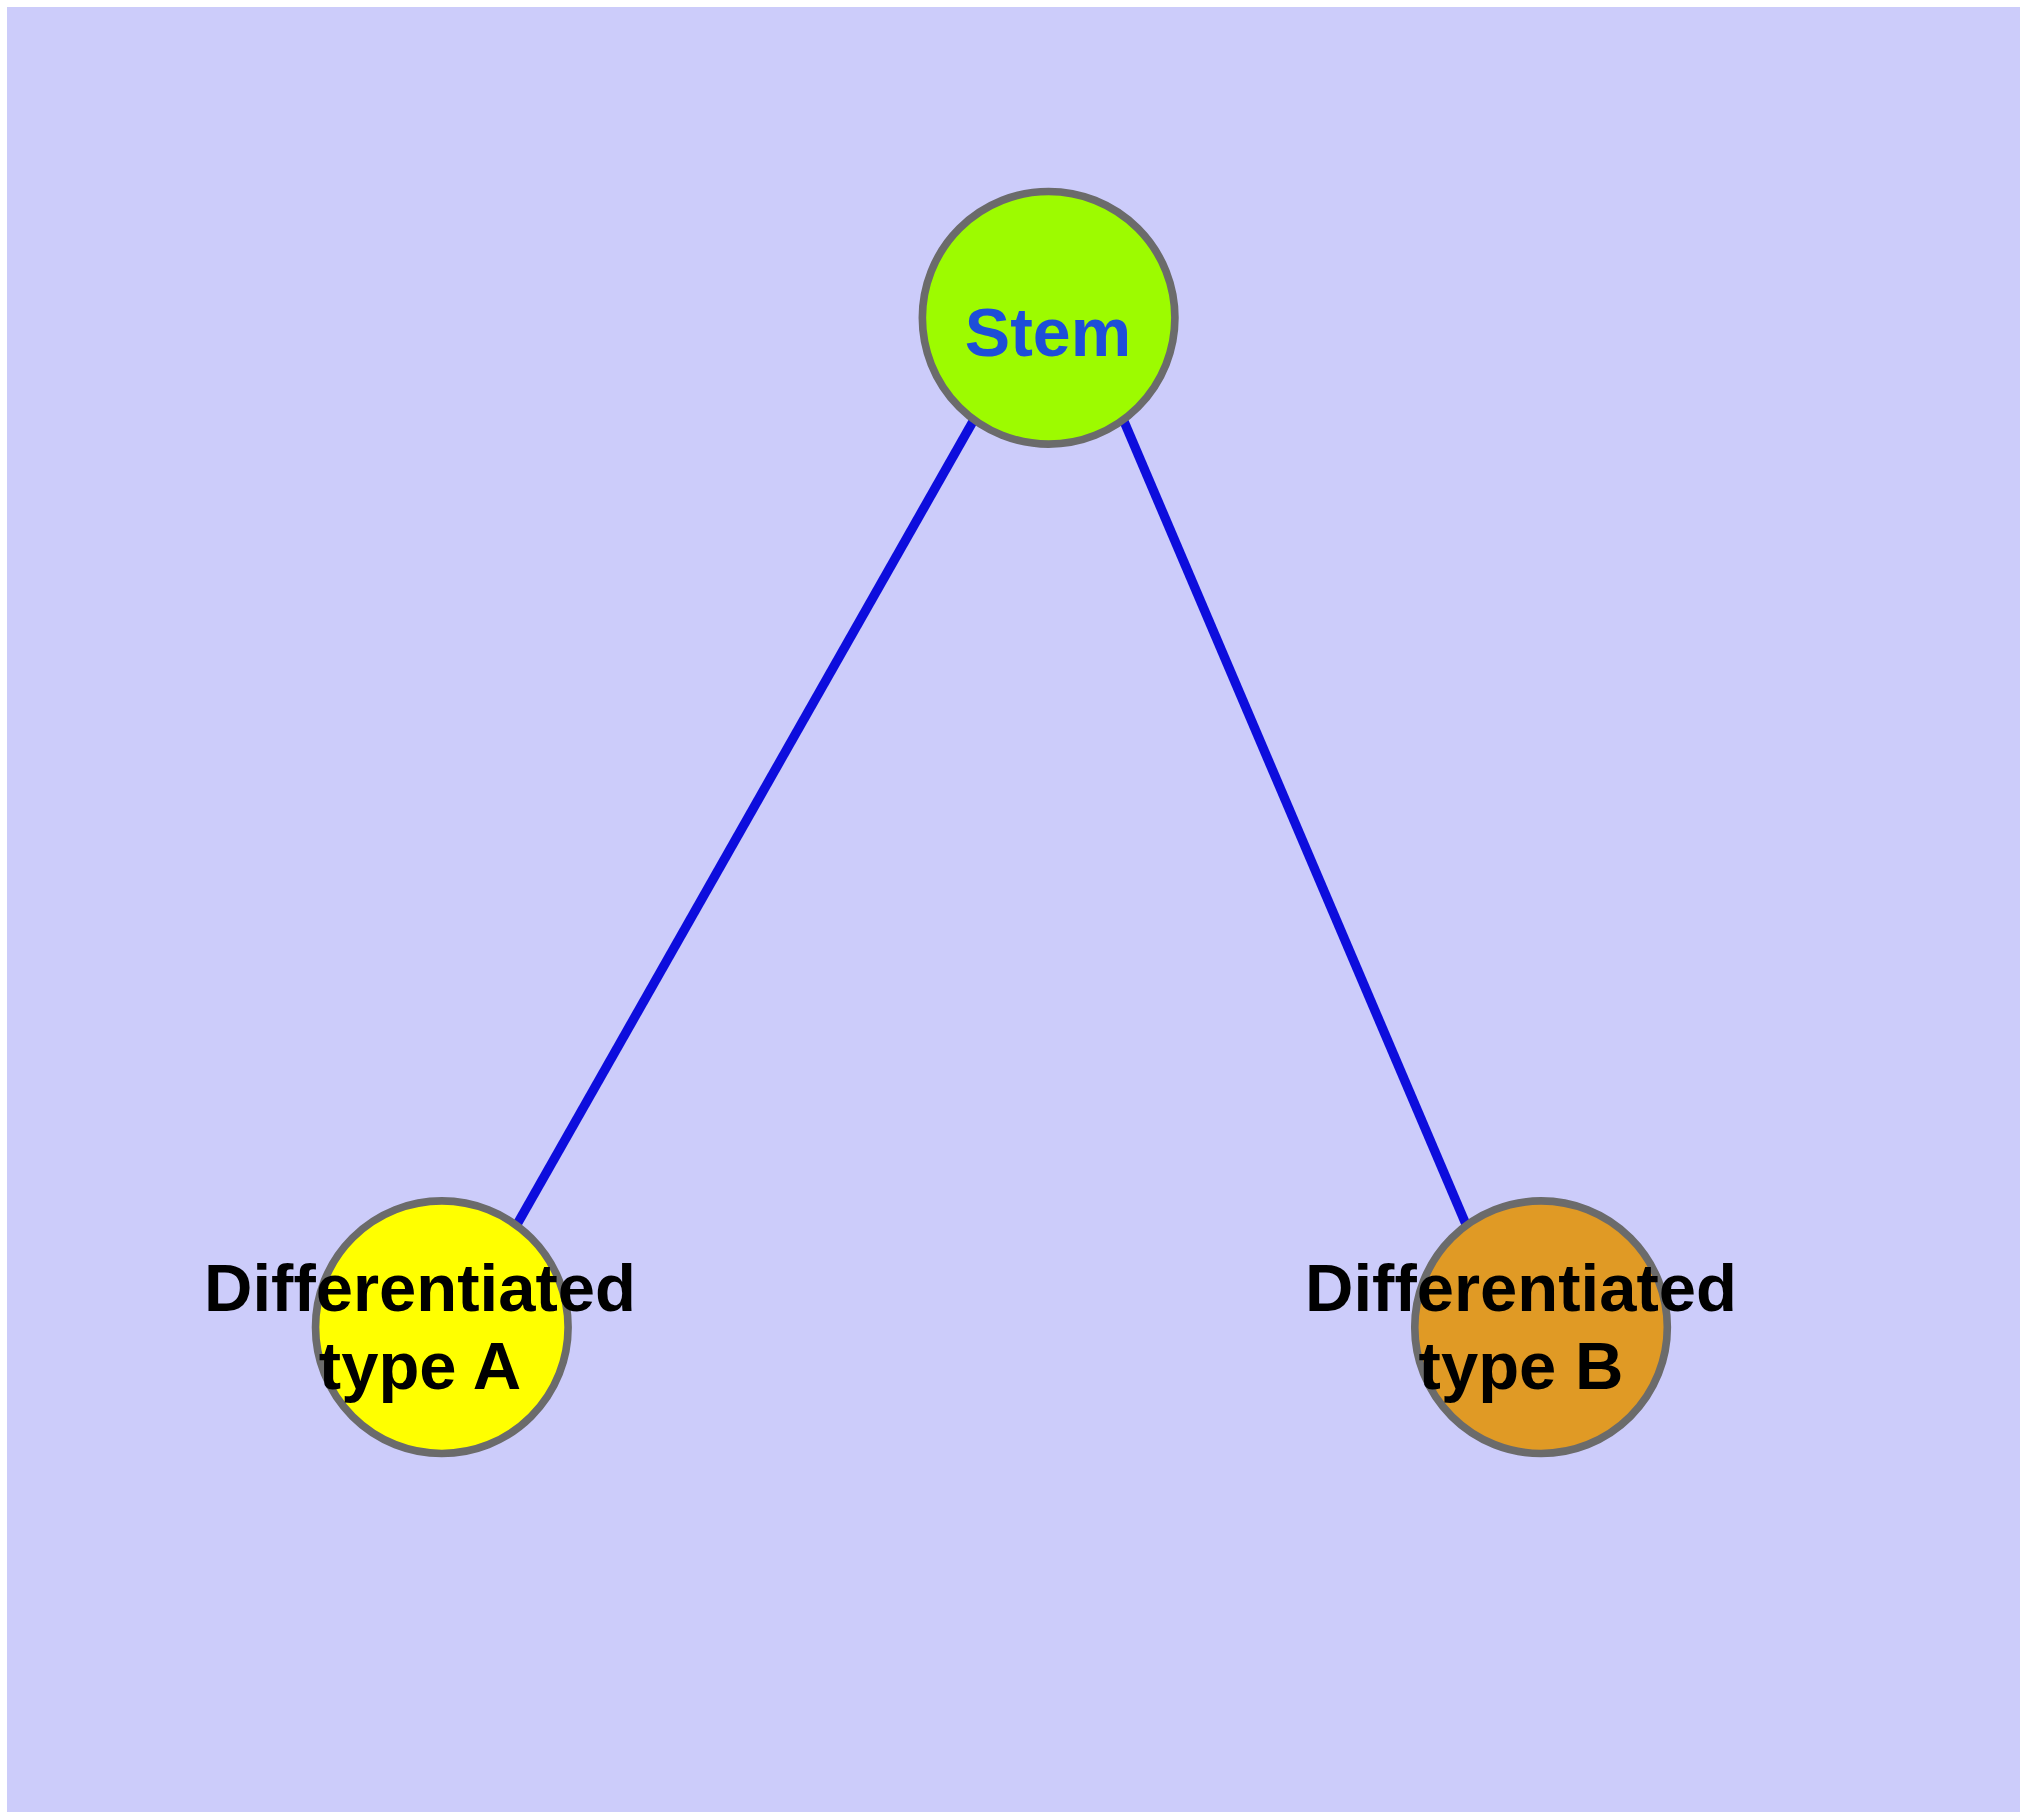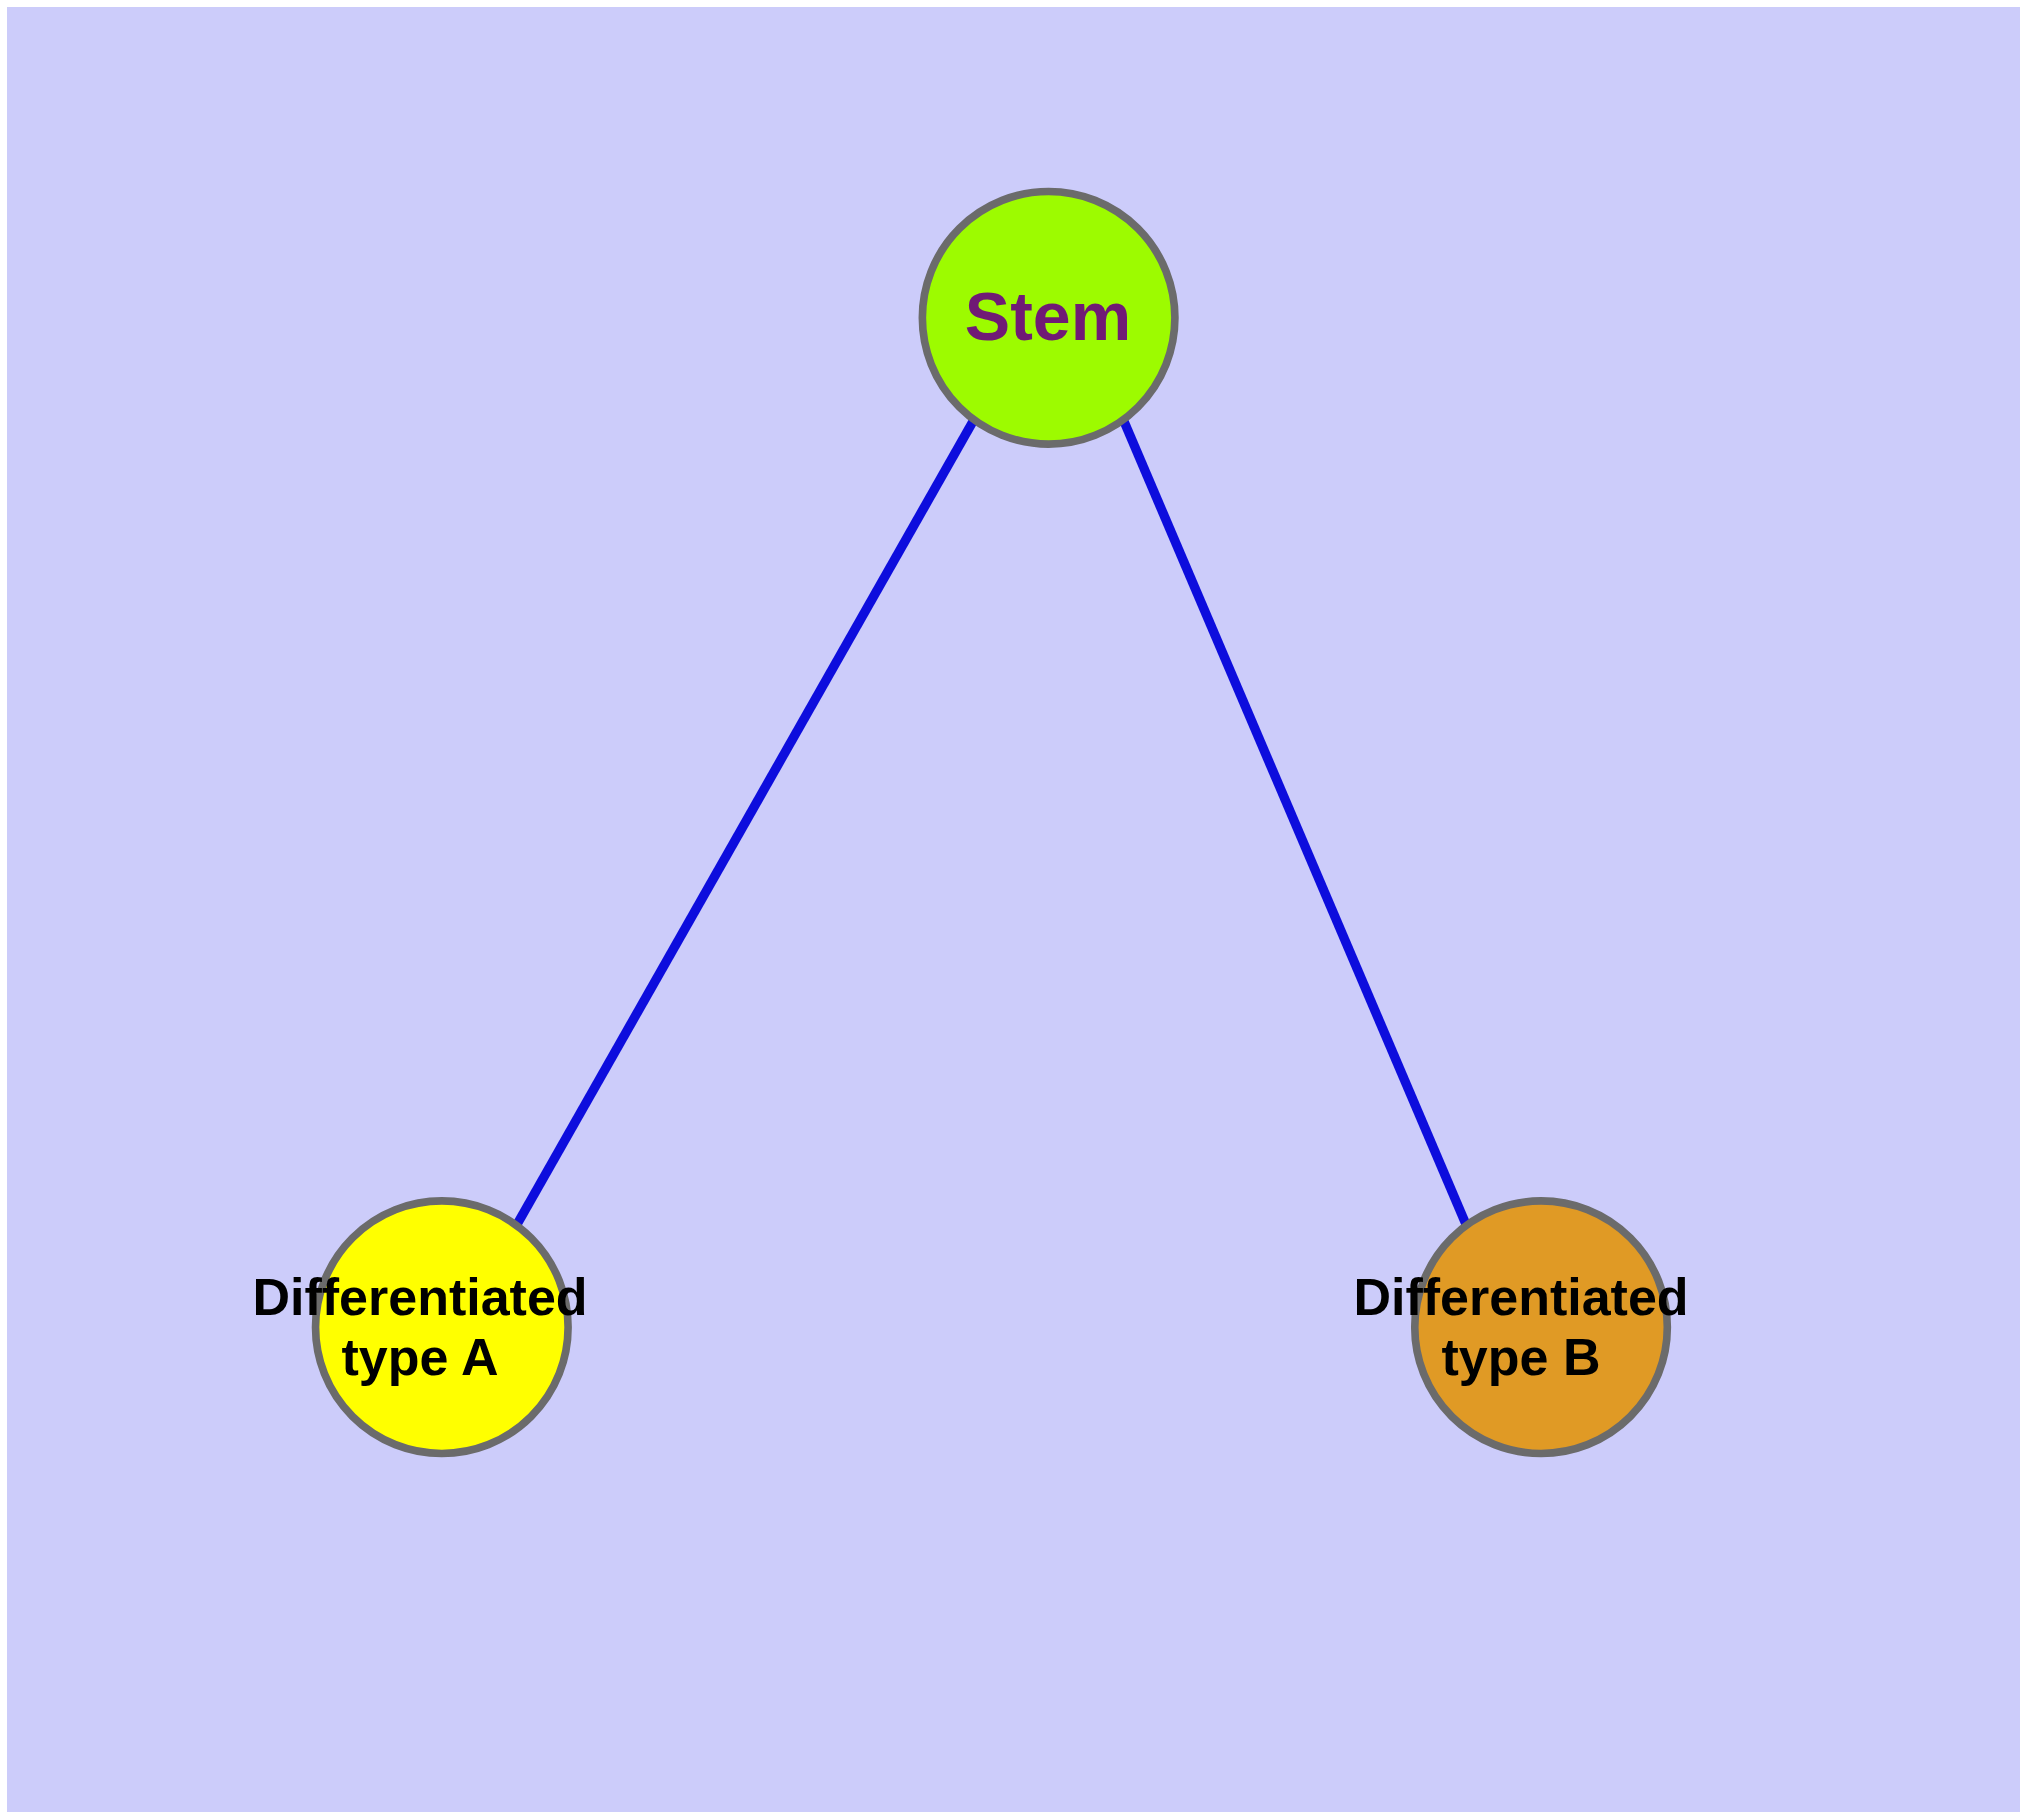--- a/index.html
+++ b/index.html
@@ -29,21 +29,21 @@
     left: 0;
     top: 0;
     width: 2021px;
     height: 1812px;
   }
   .node-label {
     position: absolute;
     color: #000000;
     font-family: "Liberation Sans", sans-serif;
     font-weight: bold;
-    font-size: 52px;
+    font-size: 67px;
     line-height: 1.16;
     text-align: center;
     white-space: pre;
     pointer-events: none;
     transform: translate(-50%, -50%);
   }
   .node-label.single {
     font-size: 68px;
   }
 </style>
@@ -61,21 +61,21 @@
       <line class="edge" id="edge-1" stroke-linecap="butt" x1="1325" y1="495" x2="1730" y2="1446" stroke="#0d0ddd" stroke-width="11"></line>
     </g>
 
     <g>
       <circle class="node" id="node-0" cx="1237" cy="375" r="149" fill="#9dfb00" stroke="#6b6b6b" stroke-width="9"></circle>
       <circle class="node" id="node-1" cx="521" cy="1566" r="149" fill="#ffff00" stroke="#6b6b6b" stroke-width="9"></circle>
       <circle class="node" id="node-2" cx="1818" cy="1566" r="149" fill="#e09a25" stroke="#6b6b6b" stroke-width="9"></circle>
     </g>
   </svg>
 
-  <div class="node-label single" id="label-0" style="left: 1048px; top: 316px; color: #701a75;">Stem</div>
+  <div class="node-label single" id="label-0" style="left: 1048px; top: 332px; color: #1d4ed8;">Stem</div>
 
   <div class="node-label" id="label-1" style="left: 420px; top: 1327px; color: rgb(0, 0, 0);">Differentiated
 type A</div>
 
   <div class="node-label" id="label-2" style="left: 1521px; top: 1327px; color: rgb(0, 0, 0);">Differentiated
 type B</div>
 
 </div>
 
 

